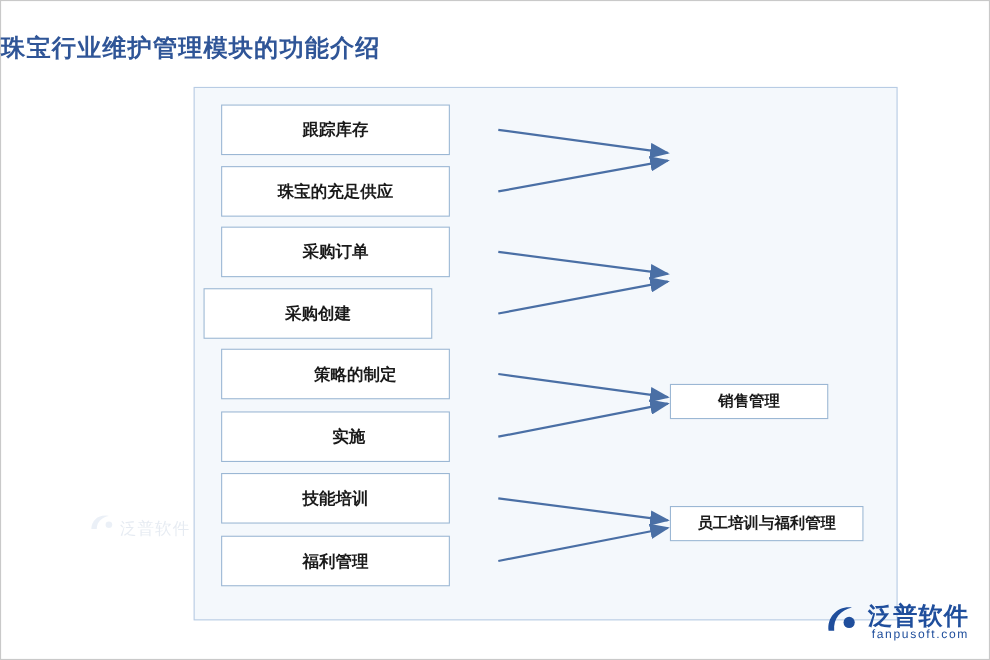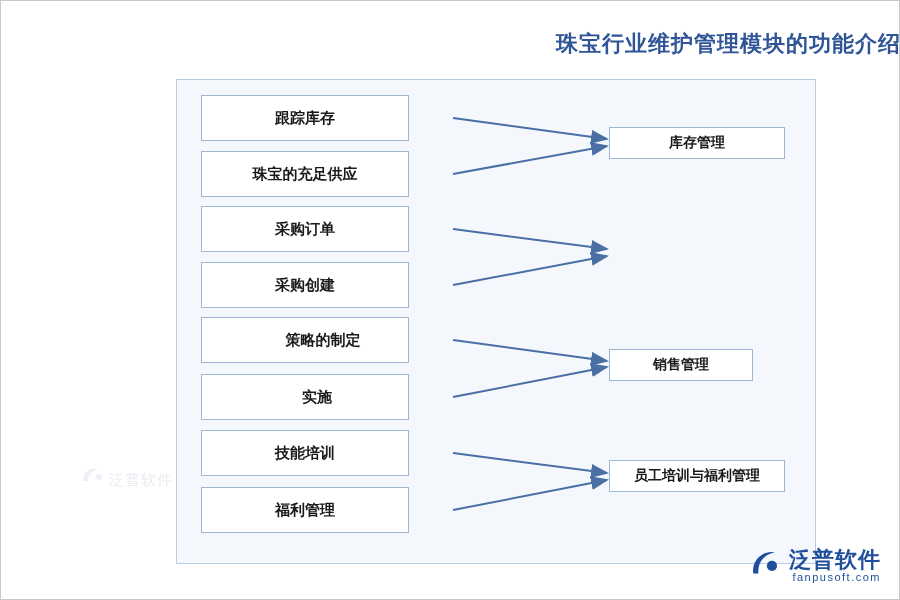--- a/index.html
+++ b/index.html
@@ -19,21 +19,21 @@
     height: 600px;
     border: 1px solid #c9c9c9;
     box-sizing: border-box;
     background: #ffffff;
   }
   #title {
     position: absolute;
     top: 28px;
     left: 0;
     width: 900px;
-    text-align: right;
+    text-align: left;
     font-size: 22px;
     font-weight: bold;
     color: #2f5597;
     letter-spacing: 1px;
   }
   #panel {
     position: absolute;
     left: 175px;
     top: 78px;
     width: 640px;
@@ -158,39 +158,36 @@
 
   <div class="node left" style="left:200px; top:94px;">
     <span>跟踪库存</span>
   </div>
   <div class="node left" style="left:200px; top:205px;">
     <span>采购订单</span>
   </div>
   <div class="node left" style="left:200px; top:150px;">
     <span>珠宝的充足供应</span>
   </div>
-  <div class="node left" style="left:200px; top:261px;">
+  <div class="node left" style="left:184px; top:261px;">
     <span>采购创建</span>
   </div>
   <div class="node left" style="left:200px; top:316px;padding-left:36px;">
     <span>策略的制定</span>
   </div>
   <div class="node left" style="left:200px; top:373px;padding-left:24px;">
     <span>实施</span>
   </div>
   <div class="node left" style="left:200px; top:486px;">
     <span>福利管理</span>
   </div>
   <div class="node left" style="left:200px; top:429px;">
     <span>技能培训</span>
   </div>
 
-  <div class="node right" style="left:608px; top:126px; width:176px;">
-    <span>库存管理</span>
-  </div>
   <div class="node right" style="left:608px; top:348px; width:144px;">
     <span>销售管理</span>
   </div>
   <div class="node right" style="left:608px; top:459px; width:176px;">
     <span>员工培训与福利管理</span>
   </div>
 
   <div id="logo">
     <svg class="mark" viewBox="0 0 40 40">
       <path d="M5 30 C3 15, 15 3, 30 5 C18 8, 10 16, 11 30 Z" fill="#1f4e9c"></path>

